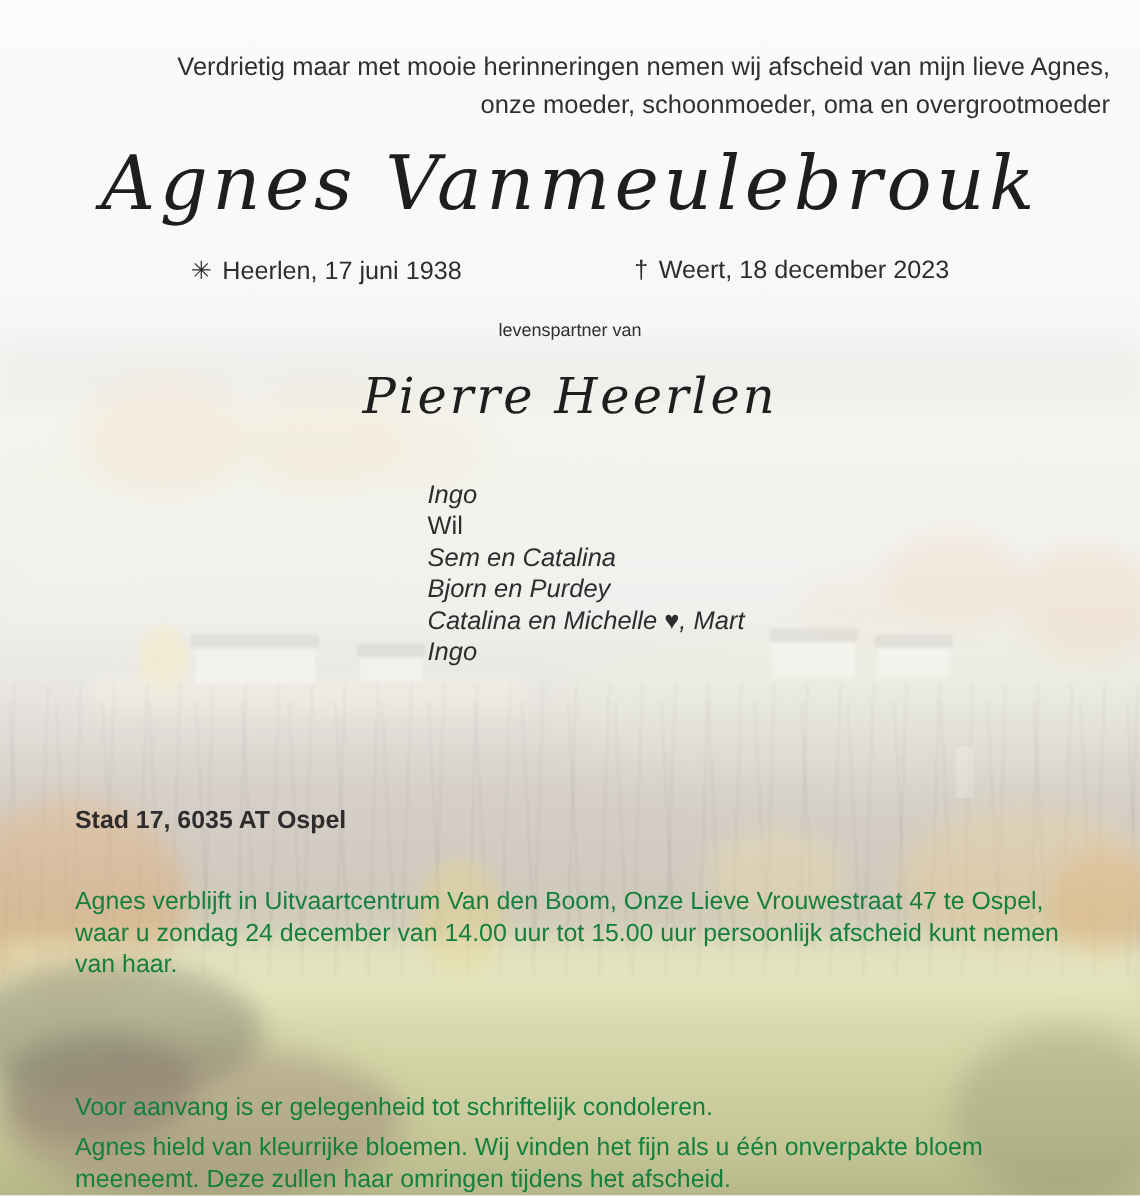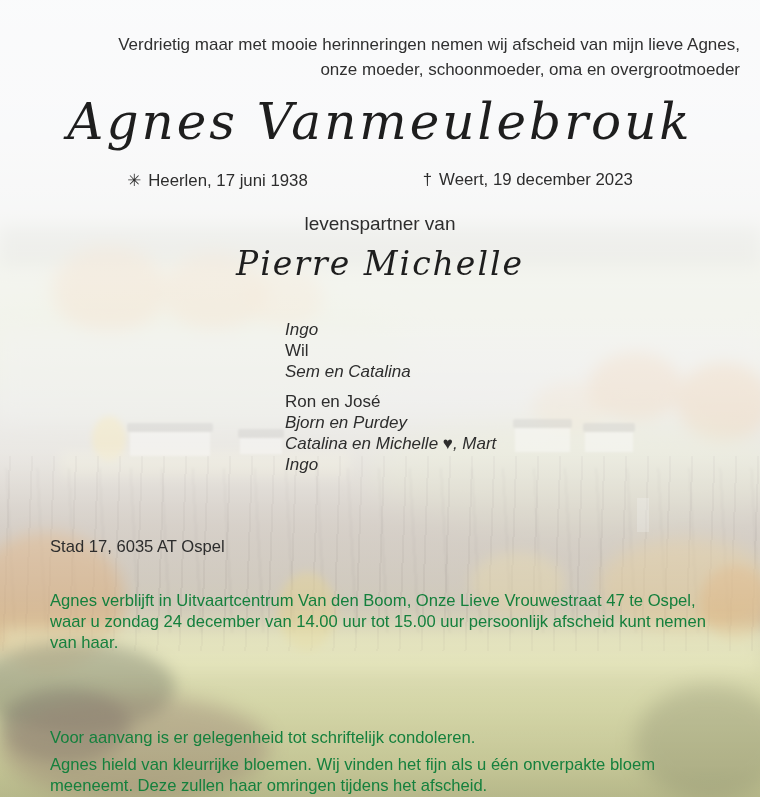--- a/index.html
+++ b/index.html
@@ -84,26 +84,26 @@
     font-style:italic; color:#1e1e1e;
   }
   .deceased { top:86px; font-size:50px; line-height:72px; letter-spacing:3px; }
   .partner-name { top:238px; font-size:33px; line-height:52px; letter-spacing:2px; }
   .dates {
     position:absolute; top:170px; left:0; right:0;
     display:flex; justify-content:center; gap:115px;
     font-size:16.8px; color:#2d2d2d;
   }
   .date-item { display:inline-flex; gap:7px; align-items:baseline; }
-  .partner-label { position:absolute; top:213px; left:0; right:0; text-align:center; font-size:19px; }
+  .partner-label { position:absolute; top:213px; left:0; right:0; text-align:center; font-size:12px; }
   .family { position:absolute; top:319px; left:285px; font-size:17px; line-height:21px; }
   .fam { white-space:nowrap; }
   .fam.italic { font-style:italic; }
   .fam.gap { margin-top:9px; }
-  .address { position:absolute; top:537px; left:50px; font-size:16.6px; }
+  .address { position:absolute; top:537px; left:50px; font-size:16.6px;font-weight:bold; }
   .para {
     position:absolute; left:50px; width:675px;
     font-size:16.6px; line-height:21px; white-space:pre-line; color:#15803d;
   }
   .p1 { top:573px; } .p2 { top:647px; } .p3 { top:710px; } .p4 { top:737px; }
 </style>
 </head>
 <body>
 
 <div class="card">
@@ -152,32 +152,31 @@
 
     <div class="script-name deceased">Agnes Vanmeulebrouk</div>
 
     <div class="dates">
       <span class="date-item">
         <span>✳</span>
         <span>Heerlen, 17 juni 1938</span>
       </span>
       <span class="date-item">
         <span>†</span>
-        <span>Weert, 19 december 2023</span>
+        <span>Weert, 18 december 2023</span>
       </span>
     </div>
 
     <div class="partner-label">levenspartner van</div>
-    <div class="script-name partner-name">Pierre Michelle</div>
+    <div class="script-name partner-name">Pierre Heerlen</div>
 
     <div class="family">
       <div class="fam italic">Ingo</div>
       <div class="fam regular">Wil</div>
       <div class="fam italic">Sem en Catalina</div>
-      <div class="fam regular gap">Ron en José</div>
       <div class="fam italic">Bjorn en Purdey</div>
       <div class="fam italic">Catalina en Michelle ♥, Mart</div>
       <div class="fam italic">Ingo</div>
     </div>
 
     <div class="address">Stad 17, 6035 AT Ospel</div>
 
     <p class="para p1">Agnes verblijft in Uitvaartcentrum Van den Boom, Onze Lieve Vrouwestraat 47 te Ospel,
 waar u zondag 24 december van 14.00 uur tot 15.00 uur persoonlijk afscheid kunt nemen
 van haar.</p>

